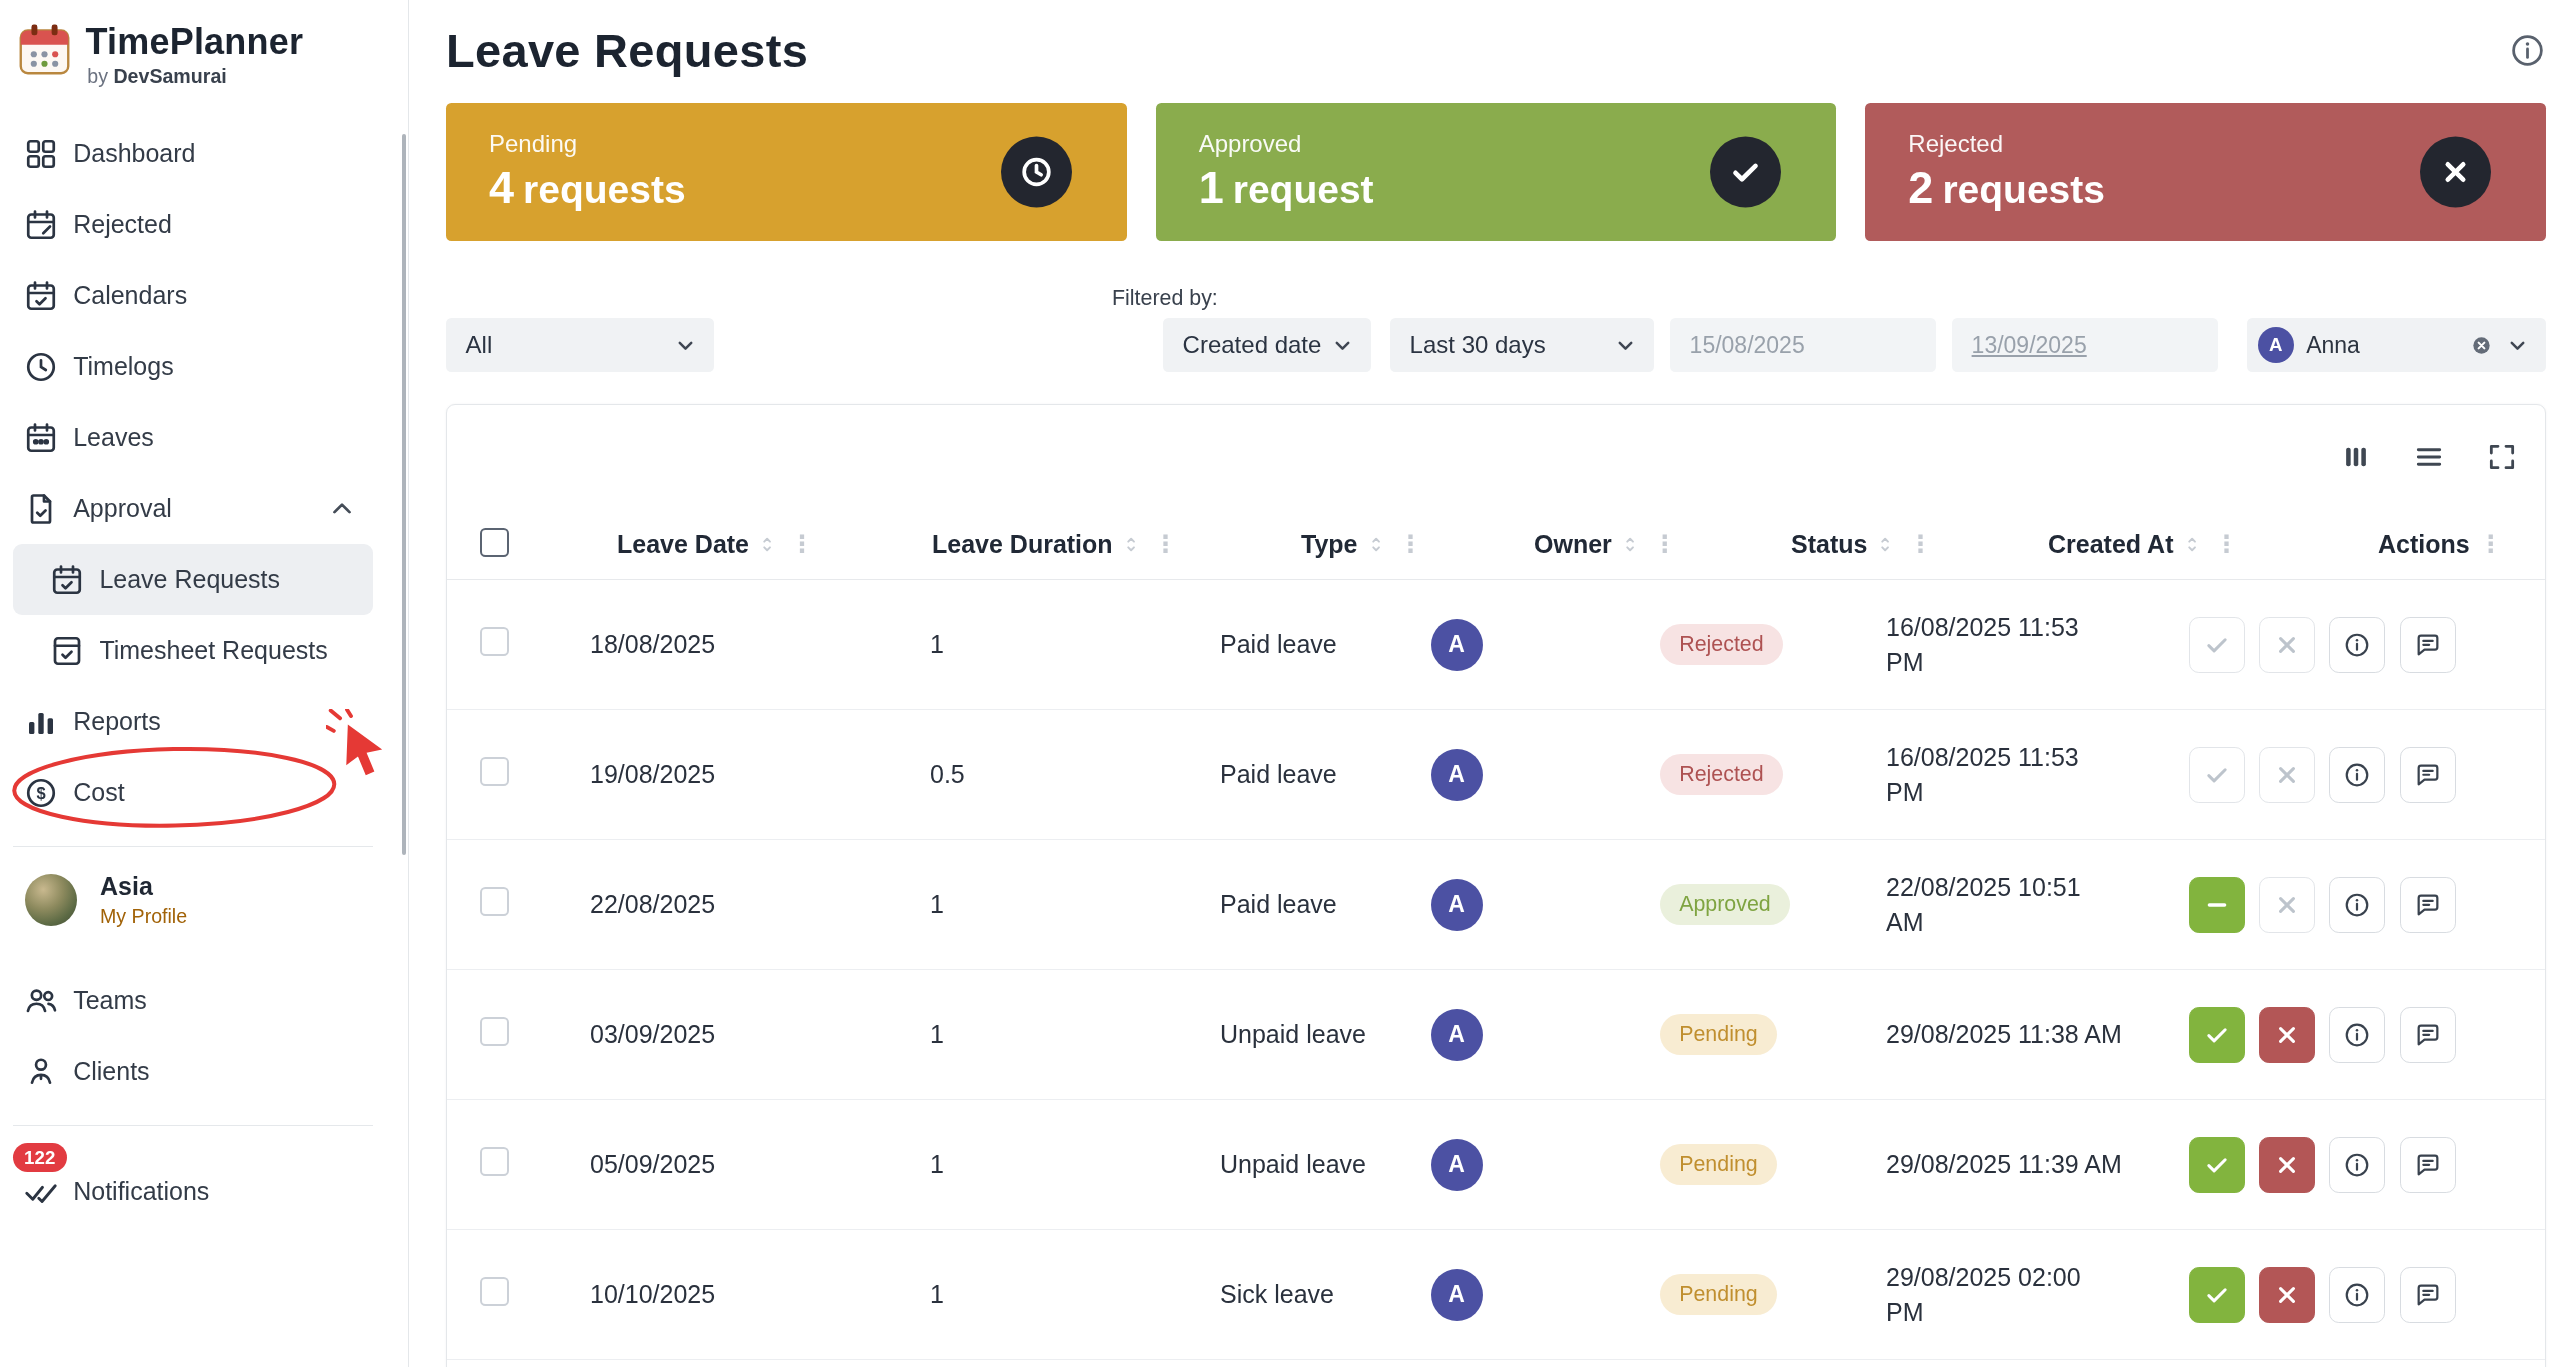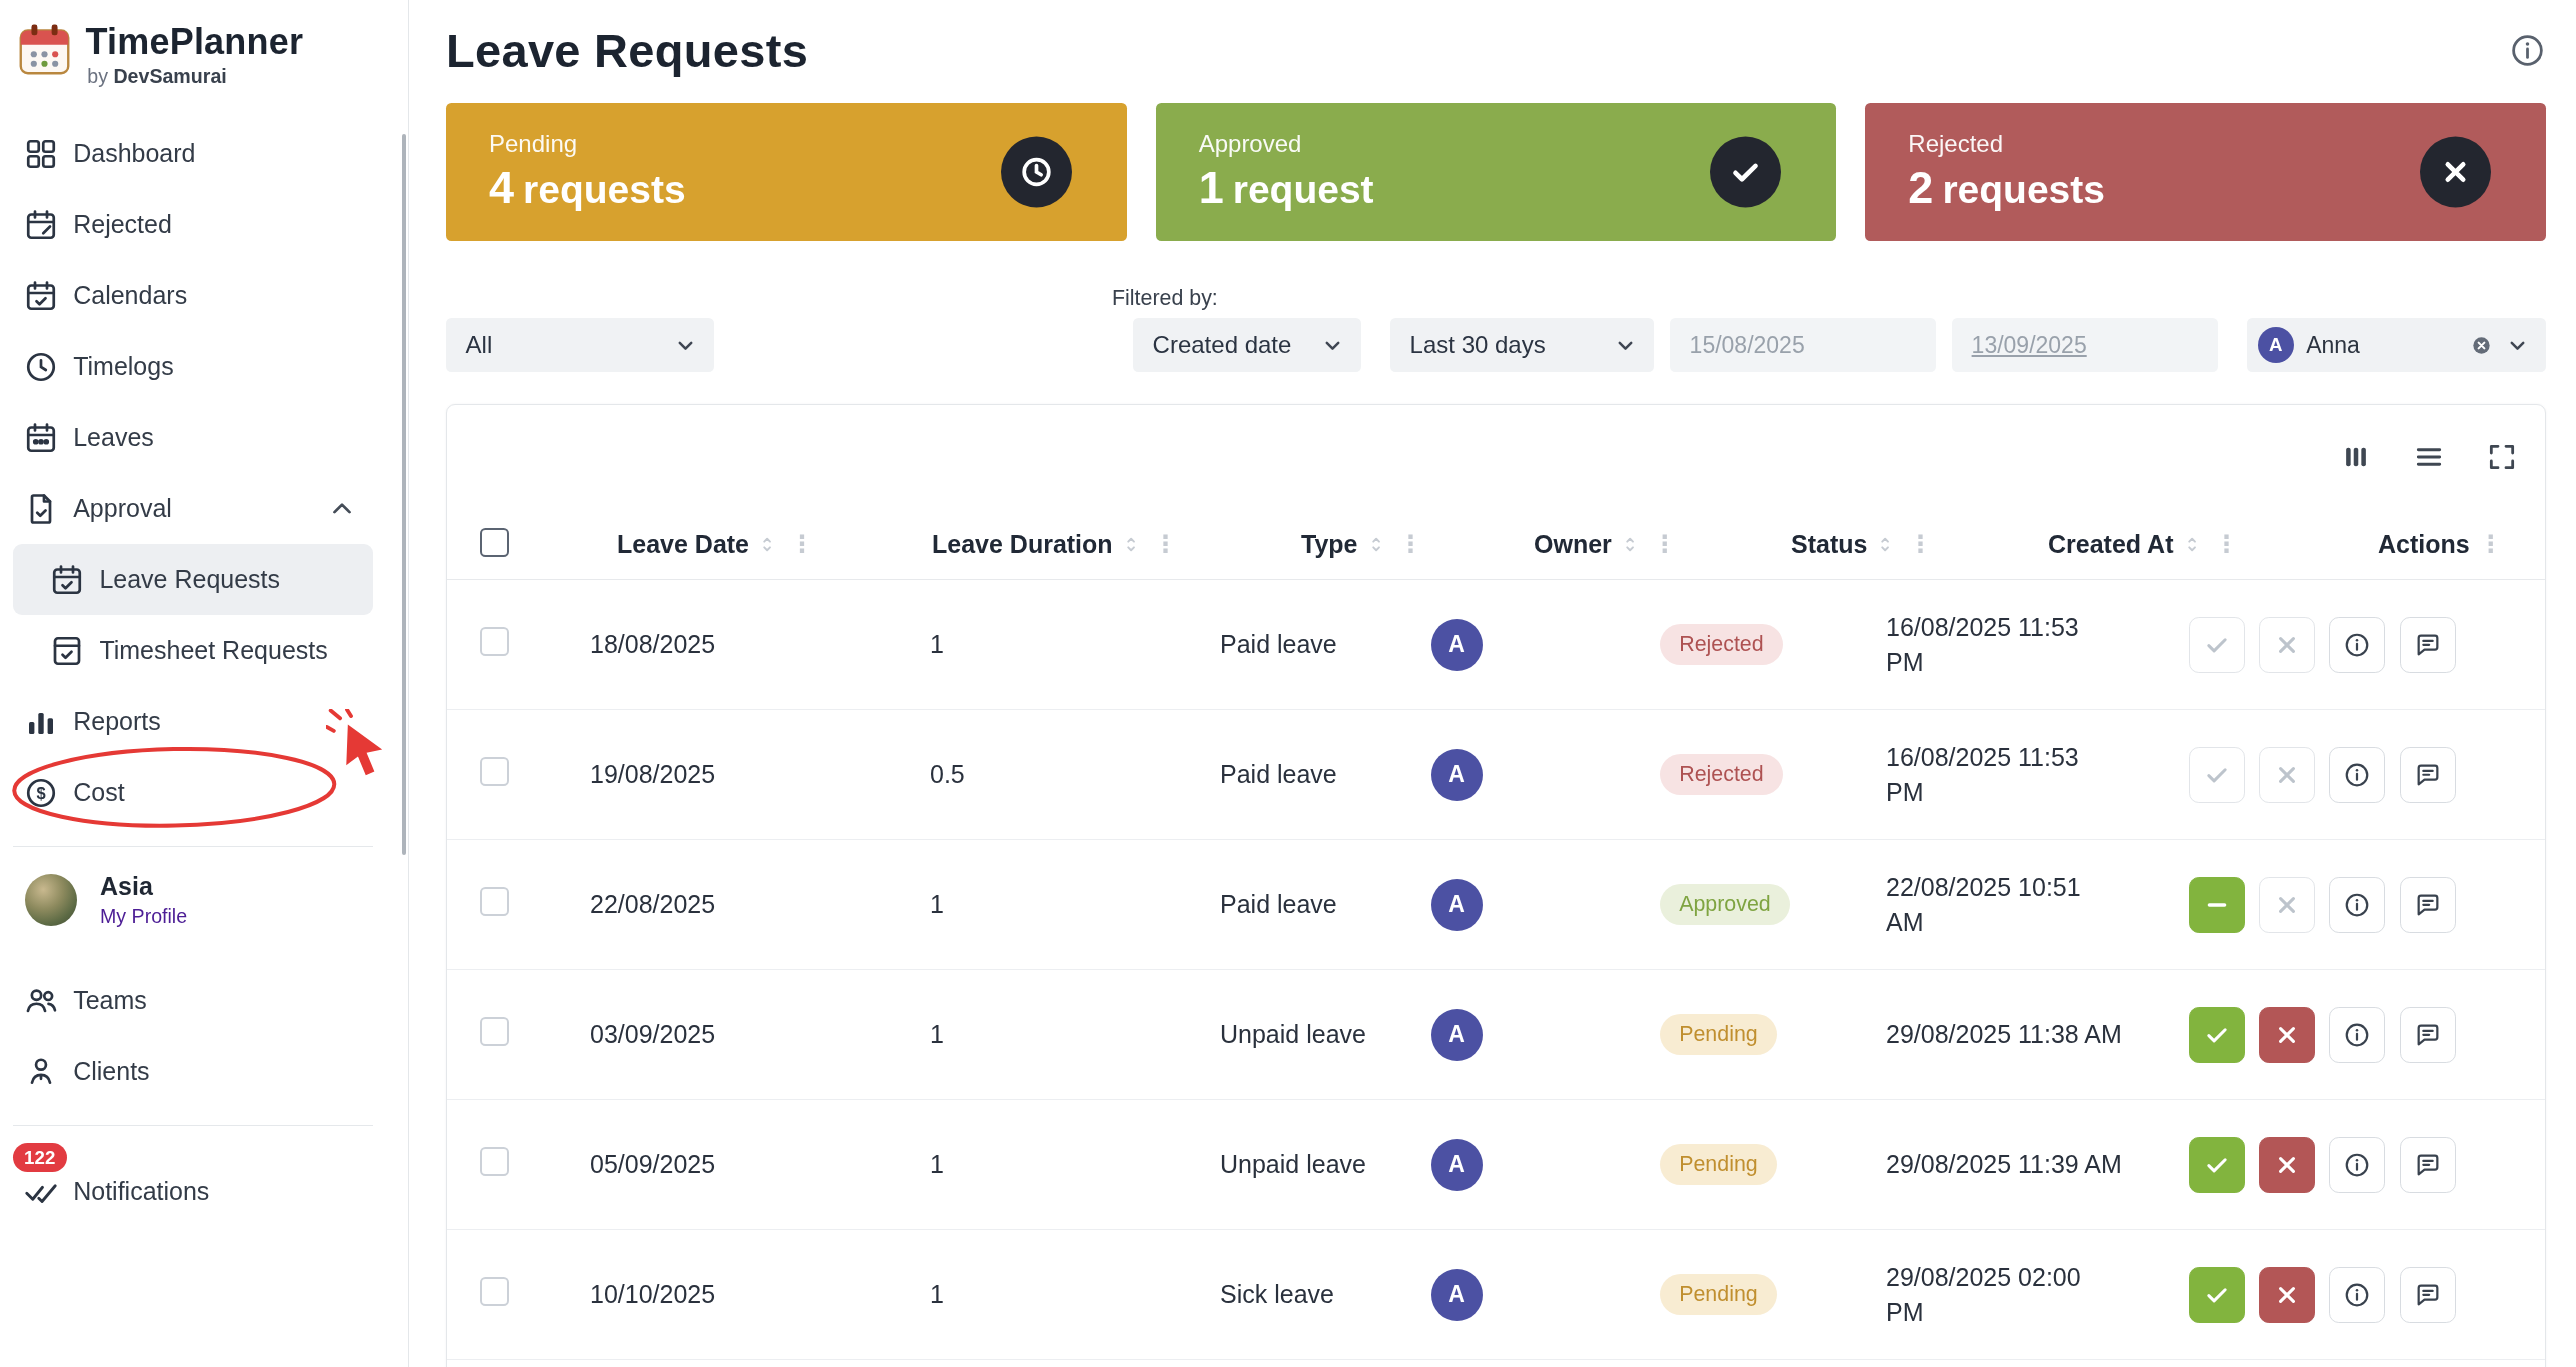--- a/index.html
+++ b/index.html
@@ -22,21 +22,21 @@
     font-size:25px; font-weight:500; color:#333b47; position:relative; }
   .nav-item.sub { padding-left:36px; }
   .nav-item.active { background:#edeff2; }
   .nav-item svg.nav-ic { width:36px; height:36px; flex:0 0 36px; color:#2b3442; }
   .nav-item .chev-up { position:absolute; right:16px; width:30px; height:30px; color:#454d58; }
   .sb-divider { height:0.9px; background:#e5e8eb; margin:18px 35px 18px 13.4px; }
   .profile { display:flex; align-items:center; gap:23px; padding:7.1px 0 7.1px 25px; }
   .avatar-photo { width:52px; height:52px; border-radius:50%;
     background: radial-gradient(circle at 35% 30%, #c9b98f 0%, #8d8a5e 40%, #5c6a44 70%, #3f4733 100%); }
   .profile-name { font-size:25px; font-weight:700; color:#1f2733; }
-  .profile-caption { font-size:19.6px; color:#4c1d95; margin-top:3.6px; }
+  .profile-caption { font-size:19.6px; color:#a16207; margin-top:3.6px; }
   .notif-wrap { position:relative; }
   .notif-badge { position:absolute; left:12.5px; top:-12.5px; z-index:2; background:#e23b41;
     color:#fff; font-size:18.7px; font-weight:700; padding:3.6px 11.6px; border-radius:889px; }
   
   .annot-ellipse { position:absolute; left:0; top:614px; width:409px; height:116px;
     pointer-events:none; z-index:3; }
   .annot-cursor { position:absolute; left:326px; top:591px; width:78px; height:78px;
     pointer-events:none; z-index:4; }
 
   
@@ -62,21 +62,21 @@
   .card-circle svg { width:37px; height:37px; color:#fff; }
 
   
   .filters { margin-top:77px; position:relative; display:flex; height:54px; }
   .filtered-by { position:absolute; top:-32px; left:666px; font-size:21.4px; color:#39414d; }
   .sel { height:54px; background:#f0f2f4; border-radius:5.3px; display:flex; align-items:center;
     padding:0 16px 0 19.6px; font-size:24px; color:#2b3442; cursor:pointer; }
   .sel .chev { width:25px; height:25px; color:#3f4652; margin-left:auto; }
   .sel-all { width:268px; }
   .fgroup { margin-left:auto; display:flex; align-items:center; }
-  .sel-field { width:228px; margin-right:29px; }
+  .sel-field { width:208px; margin-right:19px; }
   .sel-range { width:264px; margin-right:16px; }
   .date-input { width:266px; height:54px; background:#f2f4f6; border-radius:5.3px;
     display:flex; align-items:center; padding:0 19.6px; font-size:23px; color:#99a1ab; }
   .date-from { margin-right:16px; }
   .date-to { margin-right:29px;text-decoration:underline; }
   .sel-user { width:299px; gap:12.5px; padding-left:10.7px; }
   .mini-avatar { width:36px; height:36px; border-radius:50%; background:#4c51a3; color:#fff;
     font-size:18.7px; font-weight:700; display:flex; align-items:center; justify-content:center; flex:0 0 36px;}
   .sel-user .uname { font-size:23px; color:#2c3440; }
   .sel-user .clear-x { margin-left:auto; width:23px; height:23px; color:#646c78; }

